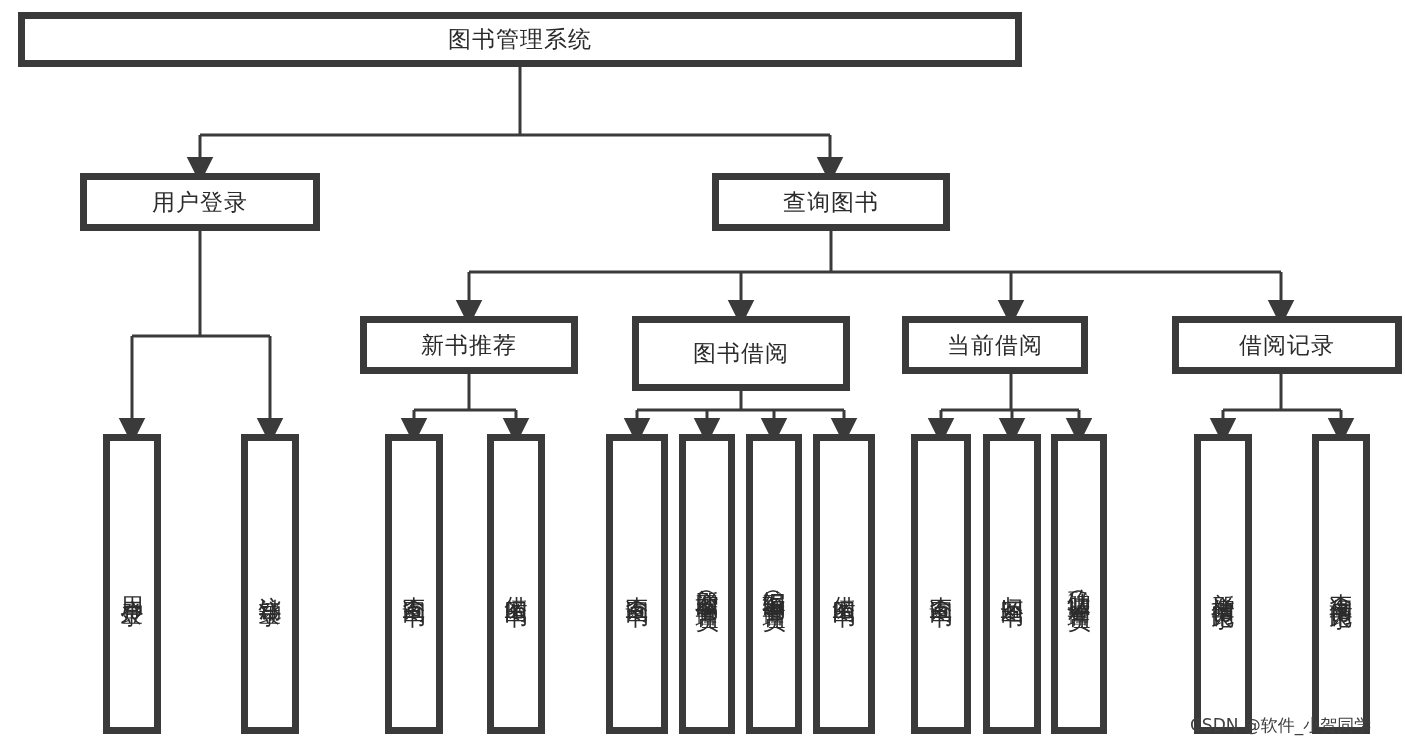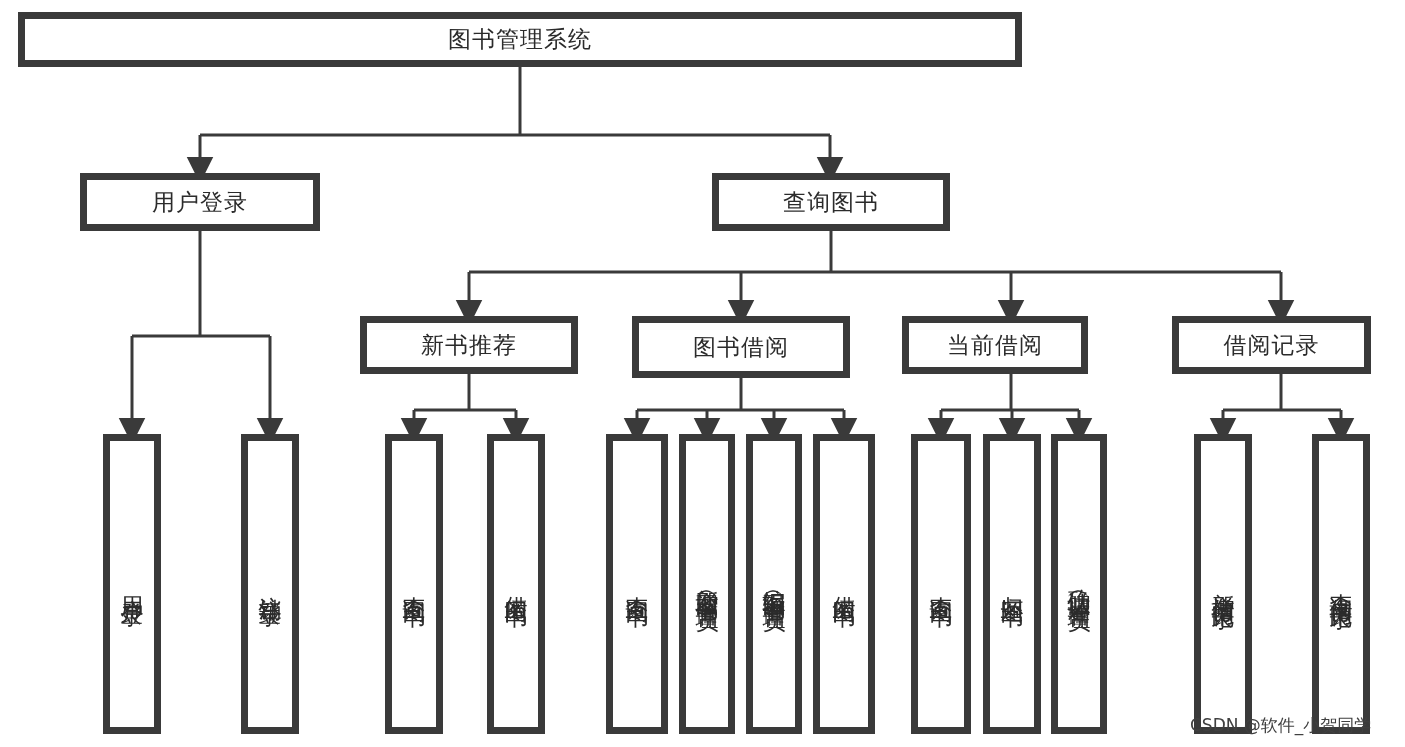--- a/index.html
+++ b/index.html
@@ -128,27 +128,27 @@
   <div class="node h" style="left: 80px; top: 173px; width: 240px; height: 58px; border-color: rgb(58, 58, 58); background: rgb(255, 255, 255); color: rgb(43, 43, 43);">
     <span>用户登录</span>
   </div>
   <div class="node h" style="left: 712px; top: 173px; width: 238px; height: 58px; border-color: rgb(58, 58, 58); background: rgb(255, 255, 255); color: rgb(43, 43, 43);">
     <span>查询图书</span>
   </div>
 
   <div class="node h" style="left: 360px; top: 316px; width: 218px; height: 58px; border-color: rgb(58, 58, 58); background: rgb(255, 255, 255); color: rgb(43, 43, 43);">
     <span>新书推荐</span>
   </div>
-  <div class="node h" style="left: 632px; top: 316px; width: 218px; height: 62px; border-color: rgb(58, 58, 58); background: rgb(255, 255, 255); color: rgb(43, 43, 43);">
+  <div class="node h" style="left: 632px; top: 316px; width: 218px; height: 75px; border-color: rgb(58, 58, 58); background: rgb(255, 255, 255); color: rgb(43, 43, 43);">
     <span>图书借阅</span>
   </div>
   <div class="node h" style="left: 902px; top: 316px; width: 186px; height: 58px; border-color: rgb(58, 58, 58); background: rgb(255, 255, 255); color: rgb(43, 43, 43);">
     <span>当前借阅</span>
   </div>
-  <div class="node h" style="left: 1172px; top: 316px; width: 199px; height: 58px; border-color: rgb(58, 58, 58); background: rgb(255, 255, 255); color: rgb(43, 43, 43);">
+  <div class="node h" style="left: 1172px; top: 316px; width: 230px; height: 58px; border-color: rgb(58, 58, 58); background: rgb(255, 255, 255); color: rgb(43, 43, 43);">
     <span>借阅记录</span>
   </div>
 
   <div class="node v" style="left: 103px; top: 434px; width: 58px; height: 300px; border-color: rgb(58, 58, 58); background: rgb(255, 255, 255); color: rgb(43, 43, 43);">
     <span class="vtext">用户登录</span>
   </div>
   <div class="node v" style="left: 241px; top: 434px; width: 58px; height: 300px; border-color: rgb(58, 58, 58); background: rgb(255, 255, 255); color: rgb(43, 43, 43);">
     <span class="vtext">注销登录</span>
   </div>
   <div class="node v" style="left: 385px; top: 434px; width: 58px; height: 300px; border-color: rgb(58, 58, 58); background: rgb(255, 255, 255); color: rgb(43, 43, 43);">

